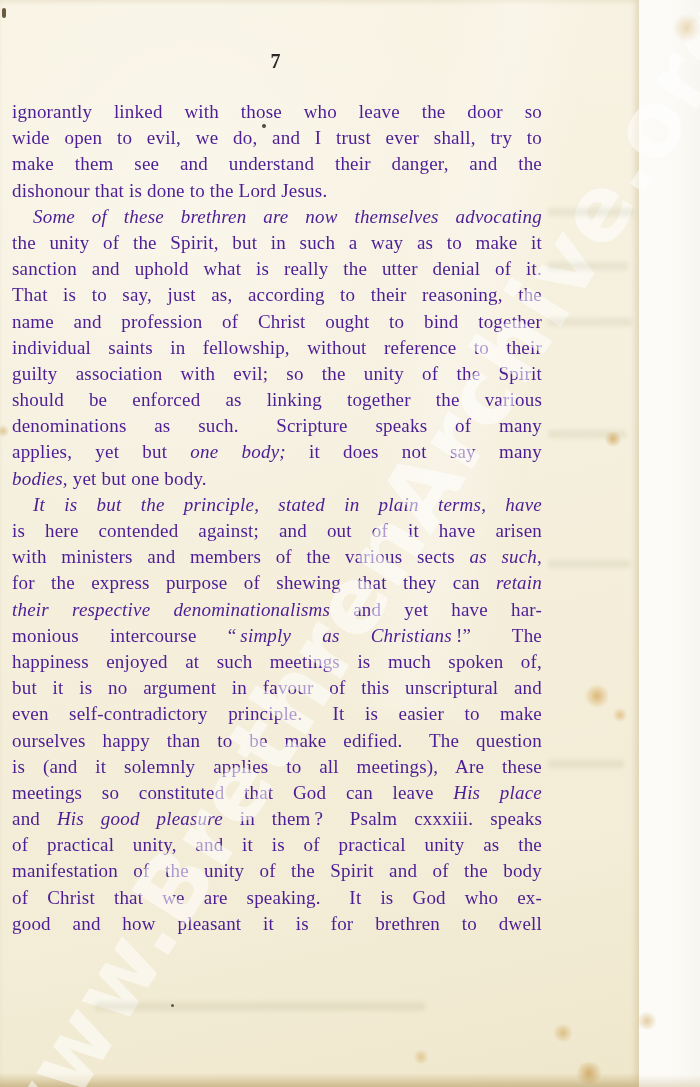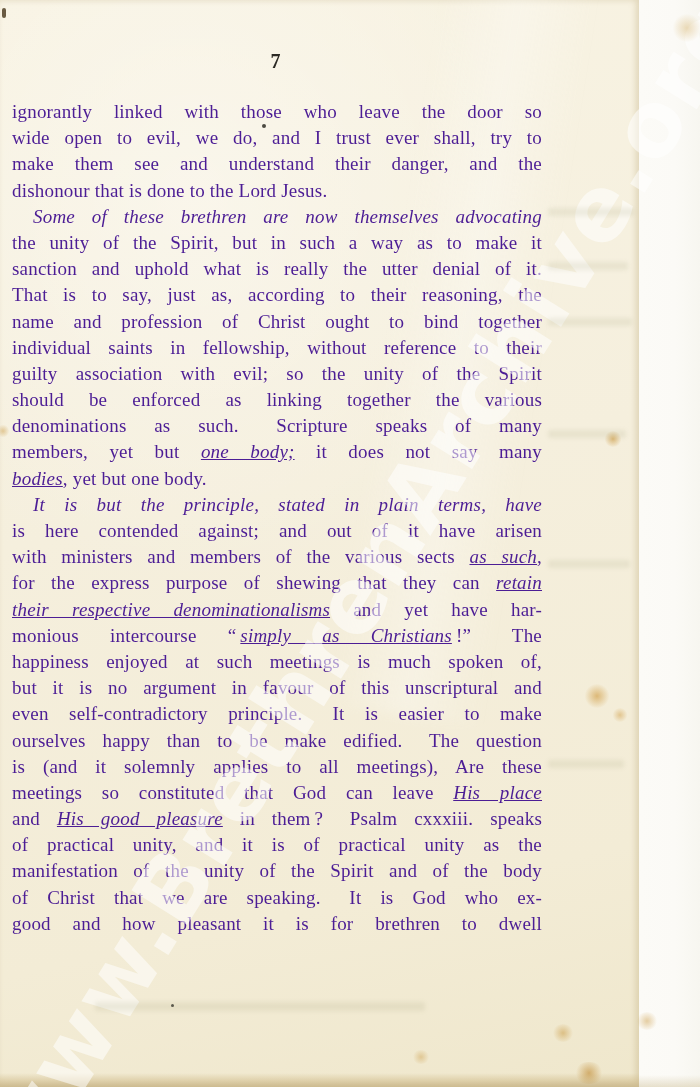--- a/index.html
+++ b/index.html
@@ -48,21 +48,21 @@
   }
   .para{margin:0;}
   .line{
     text-align:justify;
     -moz-text-align-last:justify;
     text-align-last:justify;
     height:26.2px;white-space:nowrap;
   }
   .line.end{ text-align-last:left; -moz-text-align-last:left; }
   .line.first{ text-indent:21px;font-style:italic; }
-  .line i{font-style:italic;text-decoration:underline;}
+  .line i{font-style:italic;}
   
   .watermark{
     position:absolute;left:-40px;top:1130px;
     transform:rotate(-58deg);transform-origin:0 0;
     font-family:"DejaVu Sans","Liberation Sans",sans-serif;
     font-weight:bold;font-size:90px;letter-spacing:2px;white-space:nowrap;
     color:rgba(255,255,255,0.55);
     pointer-events:none;
   }
   
@@ -89,21 +89,21 @@
     <div class="para">
       <div class="line first"><span>Some of these brethren are now themselves advocating</span></div>
       <div class="line"><span>the unity of the Spirit, but in such a way as to make it</span></div>
       <div class="line"><span>sanction and uphold what is really the utter denial of it.</span></div>
       <div class="line"><span>That is to say, just as, according to their reasoning, the</span></div>
       <div class="line"><span>name and profession of Christ ought to bind together</span></div>
       <div class="line"><span>individual saints in fellowship, without reference to their</span></div>
       <div class="line"><span>guilty association with evil; so the unity of the Spirit</span></div>
       <div class="line"><span>should be enforced as linking together the various</span></div>
       <div class="line"><span>denominations as such.  Scripture speaks of many</span></div>
-      <div class="line"><span>members, yet but </span><i>one body;</i><span> it does not say many</span></div>
+      <div class="line"><span>applies, yet but </span><i>one body;</i><span> it does not say many</span></div>
       <div class="line end"><i>bodies</i><span>, yet but one body.</span></div>
     </div>
     <div class="para">
       <div class="line first"><span>It is but the principle, stated in plain terms, have</span></div>
       <div class="line"><span>is here contended against; and out of it have arisen</span></div>
       <div class="line"><span>with ministers and members of the various sects </span><i>as such</i><span>,</span></div>
       <div class="line"><span>for the express purpose of shewing that they can </span><i>retain</i></div>
       <div class="line"><i>their respective denominationalisms</i><span> and yet have har-</span></div>
       <div class="line"><span>monious intercourse “ </span><i>simply as Christians</i><span> !”  The</span></div>
       <div class="line"><span>happiness enjoyed at such meetings is much spoken of,</span></div>

